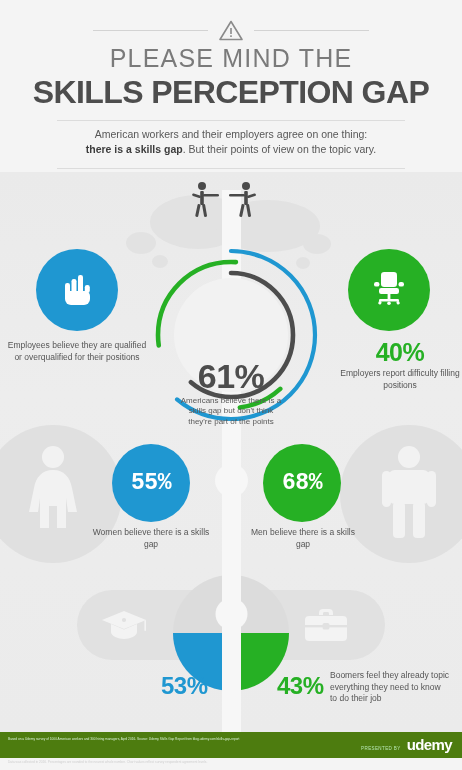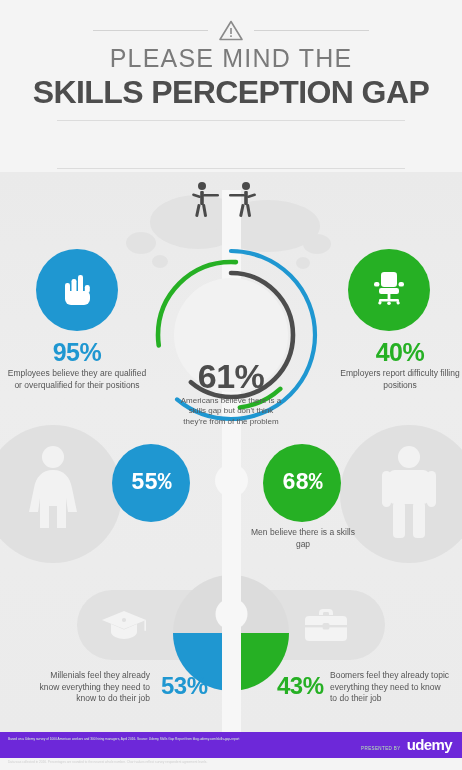--- a/index.html
+++ b/index.html
@@ -255,21 +255,21 @@
     letter-spacing: -0.5px; z-index: 6;
   }
   #num-53 { left: 153px; top: 672px; color: #1f97d1; margin-left: 8px; }
   #num-43 { left: 277px; top: 672px; color: #26b024; }
 
   
   .footer {
     position: absolute;
     left: 0; top: 732px;
     width: 462px; height: 26px;
-    background: #6d28d9;
+    background: #4d7c0f;
     z-index: 8;
   }
   .footer-src {
     position: absolute;
     left: 8px; top: 5px;
     width: 290px;
     font-size: 3.2px;
     line-height: 4.6px;
     color: #d9f2d6;
   }
@@ -315,20 +315,24 @@
         </svg>
       </span>
       <div class="warn-rule"></div>
     </div>
 
     <div class="kicker">PLEASE MIND THE</div>
     <div class="headline">SKILLS PERCEPTION GAP</div>
 
     <div class="hrule top"></div>
 
+    <div class="subtitle">
+      <span>American workers and their employers agree on one thing:</span><br>
+      <b>there is a skills gap</b><span>. But their points of view on the topic vary.</span>
+    </div>
 
     <div class="hrule bot"></div>
   </div>
 
   <div class="panel">
     <div class="panel-inner-lite"></div>
   </div>
 
   <div class="cloud" style="left:150px;top:195px;width:96px;height:54px;"></div>
   <div class="cloud" style="left:216px;top:200px;width:104px;height:52px;"></div>
@@ -399,26 +403,25 @@
 
       <circle cx="92" cy="92" r="84" fill="none" stroke="#1f97d1" stroke-width="4.2" stroke-linecap="round" stroke-dasharray="322 206" stroke-dashoffset="0" transform="rotate(-90 92 92)"></circle>
 
       <circle cx="92" cy="92" r="73" fill="none" stroke="#26b024" stroke-width="4.6" stroke-linecap="round" stroke-dasharray="45 113 130 170" stroke-dashoffset="-175" transform="rotate(-90 92 92)"></circle>
 
       <circle cx="92" cy="92" r="62" fill="none" stroke="#4d4d4d" stroke-width="4.6" stroke-linecap="round" stroke-dasharray="238 152" stroke-dashoffset="0" transform="rotate(-90 92 92)"></circle>
       <circle cx="92" cy="92" r="57" fill="#f2f2f2"></circle>
     </svg>
     <div class="donut-center">
       <div class="donut-num">61%</div>
-      <div class="donut-cap">Americans believe there is a skills gap but don't think they're from of the problem</div>
+      <div class="donut-cap">Americans believe there is a skills gap but don't think they're part of the points</div>
     </div>
   </div>
 
   <div class="stat-block" id="block-95">
-    <div class="stat-num blue">95%</div>
     <div class="stat-cap">Employees believe they are qualified or overqualified for their positions</div>
   </div>
 
   <div class="stat-block" id="block-40">
     <div class="stat-num green">40%</div>
     <div class="stat-cap">Employers report difficulty filling positions</div>
   </div>
 
   <div class="silhouette-circle" id="sil-women">
     <span>
@@ -442,20 +445,21 @@
           <rect x="17" y="60" width="12" height="36" rx="4"></rect>
           <rect x="37" y="60" width="12" height="36" rx="4"></rect>
         </g>
       </svg>
     </span>
   </div>
 
   <div class="pct-circle" id="circle-55">55%</div>
   <div class="pct-circle" id="circle-68">68%</div>
 
+  <div class="mid-cap" id="cap-women">Women believe there is a skills gap</div>
   <div class="mid-cap" id="cap-men">Men believe there is a skills gap</div>
 
   <div class="pill"></div>
 
   <span class="edu-icon">
     <svg width="48" height="34" viewBox="0 0 48 34">
       <g fill="#f3f3f3">
         <path d="M24 3 L46 12 L24 21 L2 12 Z"></path>
         <path d="M11 16 v8 c0 4 7 7 13 7 s13 -3 13 -7 v-8 l-13 5.4 z"></path>
         <rect x="44.4" y="12" width="1.6" height="11" rx="0.8"></rect>
@@ -480,21 +484,20 @@
       <circle cx="61" cy="61" r="58" fill="#dcdcdc"></circle>
 
       <path d="M61 61 L3 61 A58 58 0 0 0 61 119 Z" fill="#1f97d1"></path>
       <path d="M61 61 L61 119 A58 58 0 0 0 119 61 Z" fill="#26b024"></path>
 
       <rect x="52" y="0" width="19" height="122" fill="#f7f7f7"></rect>
       <circle cx="61.5" cy="42" r="16" fill="#f7f7f7"></circle>
     </svg>
   </div>
 
-  <div class="bot-cap" id="cap-mill">Millenials feel they already know everything they need to know to do their job</div>
   <div class="bot-num" id="num-53">53%</div>
 
   <div class="bot-num" id="num-43">43%</div>
   <div class="bot-cap" id="cap-boom">Boomers feel they already topic everything they need to know to do their job</div>
 
   <div class="footer">
     <div class="footer-src">Based on a Udemy survey of 1000 American workers and 300 hiring managers, April 2016. Source: Udemy Skills Gap Report from blog.udemy.com/skills-gap-report</div>
     <div class="footer-brand">
       <span class="footer-presented">PRESENTED BY</span>
       <span class="footer-logo">udemy</span>

